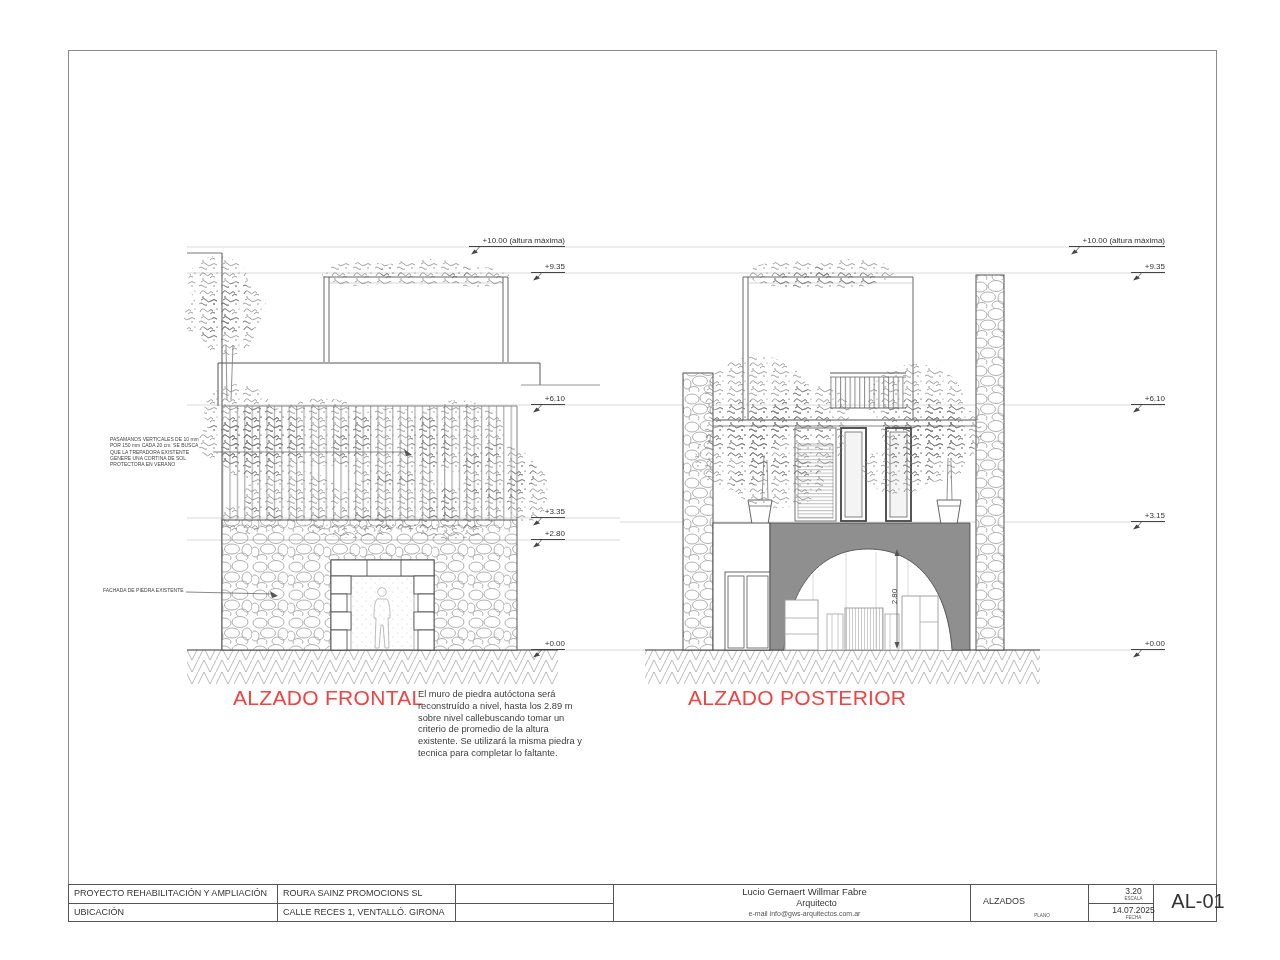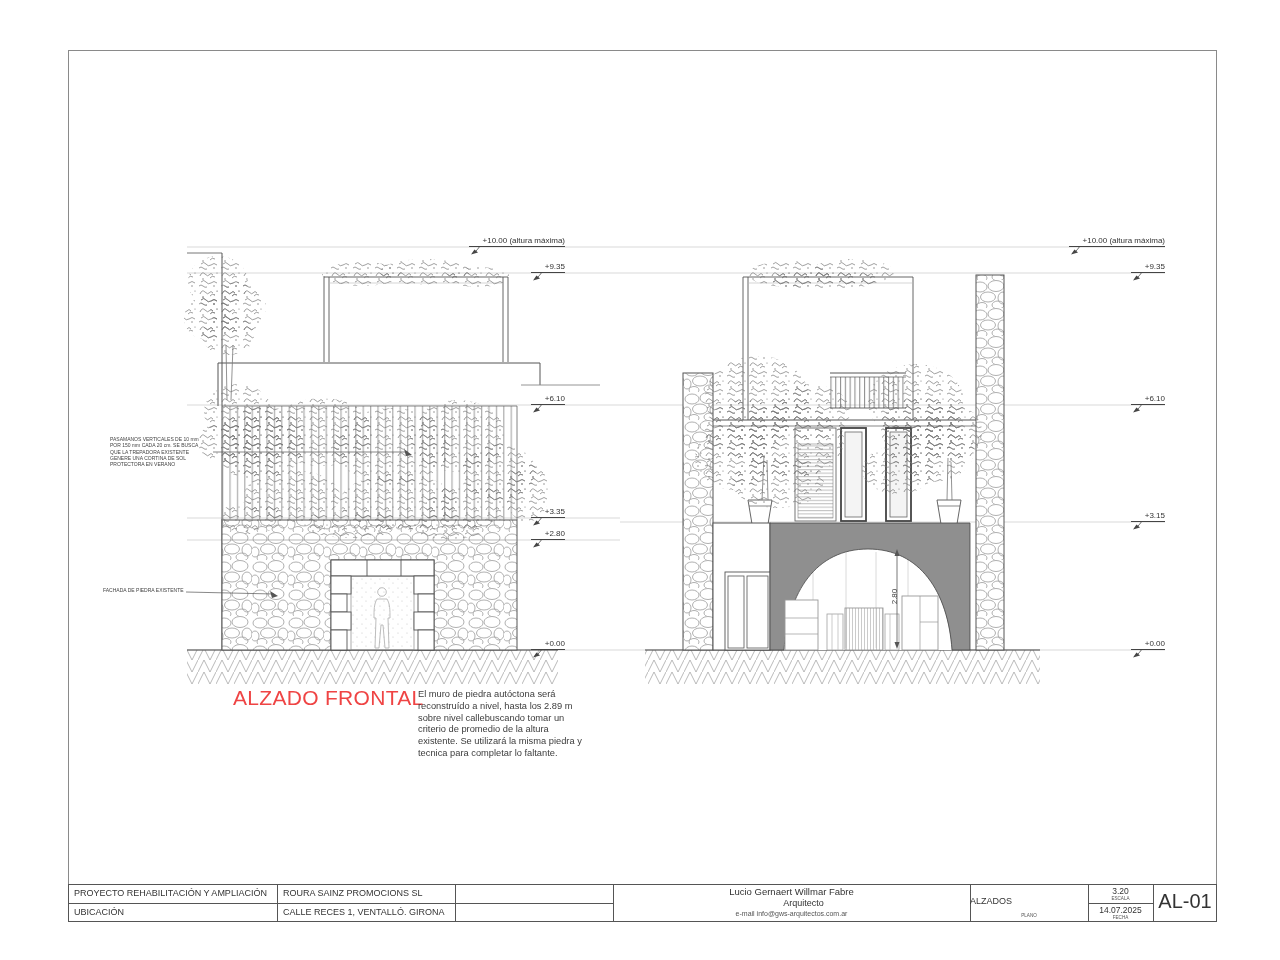--- a/index.html
+++ b/index.html
@@ -12,21 +12,21 @@
   .ann{font-size:5px;line-height:6.3px;white-space:pre-line;color:#444;}
   .level{position:absolute;font-size:8px;color:#333;white-space:nowrap;text-align:right;}
   .lvl-u{display:inline-block;position:relative;padding-left:14px;padding-bottom:1px;border-bottom:1px solid #444;}
   .lvl-arrow{position:absolute;left:2px;bottom:-9px;}
   .dim-label{position:absolute;font-size:8px;color:#444;transform:rotate(-90deg);transform-origin:center;}
   .tb-border{position:absolute;border:1px solid #555;box-sizing:border-box;background:transparent;}
   .sheet-border{position:absolute;border:1px solid #8a8a8a;box-sizing:border-box;}
   .tb-v{position:absolute;width:1px;background:#555;}
   .tb-h{position:absolute;height:1px;background:#555;}
   .tb-text{position:absolute;font-size:9px;color:#333;white-space:nowrap;}
-  .tb-center{text-align:center;}
+  .tb-center{text-align:center;margin-left:13px;}
   .small-lab{font-size:4.6px;color:#555;}
 </style>
 </head>
 <body>
 
 <div class="sheet">
 
   <div class="sheet-border" style="left:68px;top:50px;width:1149px;height:872px;"></div>
 
   <svg class="art" width="1280" height="960" viewBox="0 0 1280 960">
@@ -294,20 +294,21 @@
   <div class="ov ann" style="left:103px;top:587px;width:120px;">FACHADA DE PIEDRA EXISTENTE</div>
 
   <div class="ov big-title" style="left:233px;top:686px;">ALZADO FRONTAL</div>
   <div class="ov note" style="left:418px;top:689px;">El muro de piedra autóctona será
 reconstruído a nivel, hasta los 2.89 m
 sobre nivel callebuscando tomar un
 criterio de promedio de la altura
 existente. Se utilizará la misma piedra y
 tecnica para completar lo faltante.</div>
   <div class="ov" style="left:688px;top:686px;">
+    <div class="big-title">ALZADO POSTERIOR</div>
   </div>
 
   <div class="dim-label" style="left:882px;top:592px;width:24px;text-align:center;">2.80</div>
 
   <div class="level" style="top:236px;right:715px;">
     <span class="lvl-u"><span>+10.00 (altura máxima)</span><svg class="lvl-arrow" width="11" height="9" viewBox="0 0 11 9">
           <path d="M9,0 C7,3 5,5 4,6" stroke="#444" stroke-width="0.8" fill="none"></path>
           <path d="M0,8.5 L7,6.5 L3.5,3.5 Z" fill="#444"></path>
         </svg></span>
   </div>

